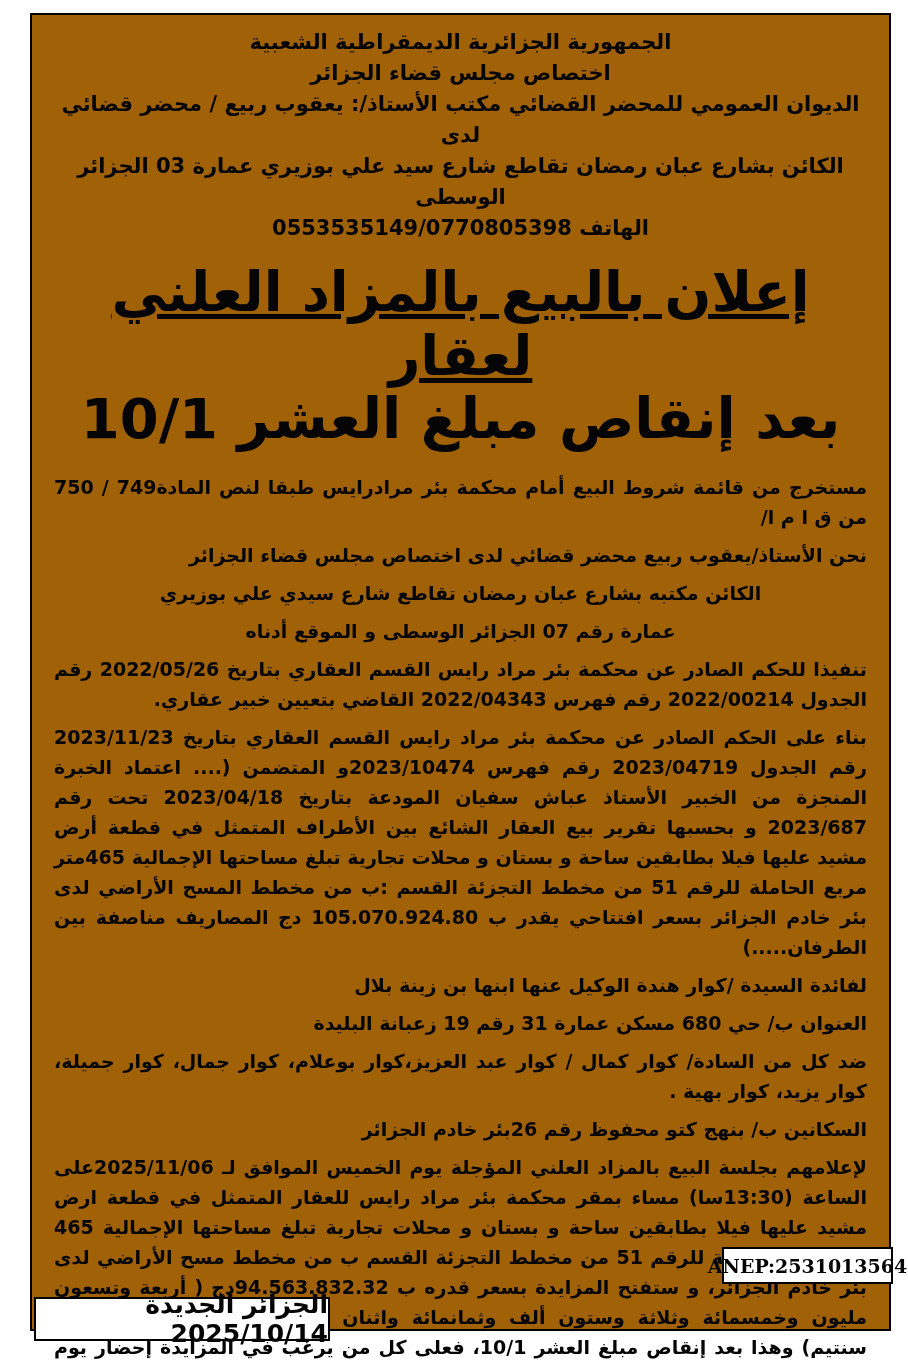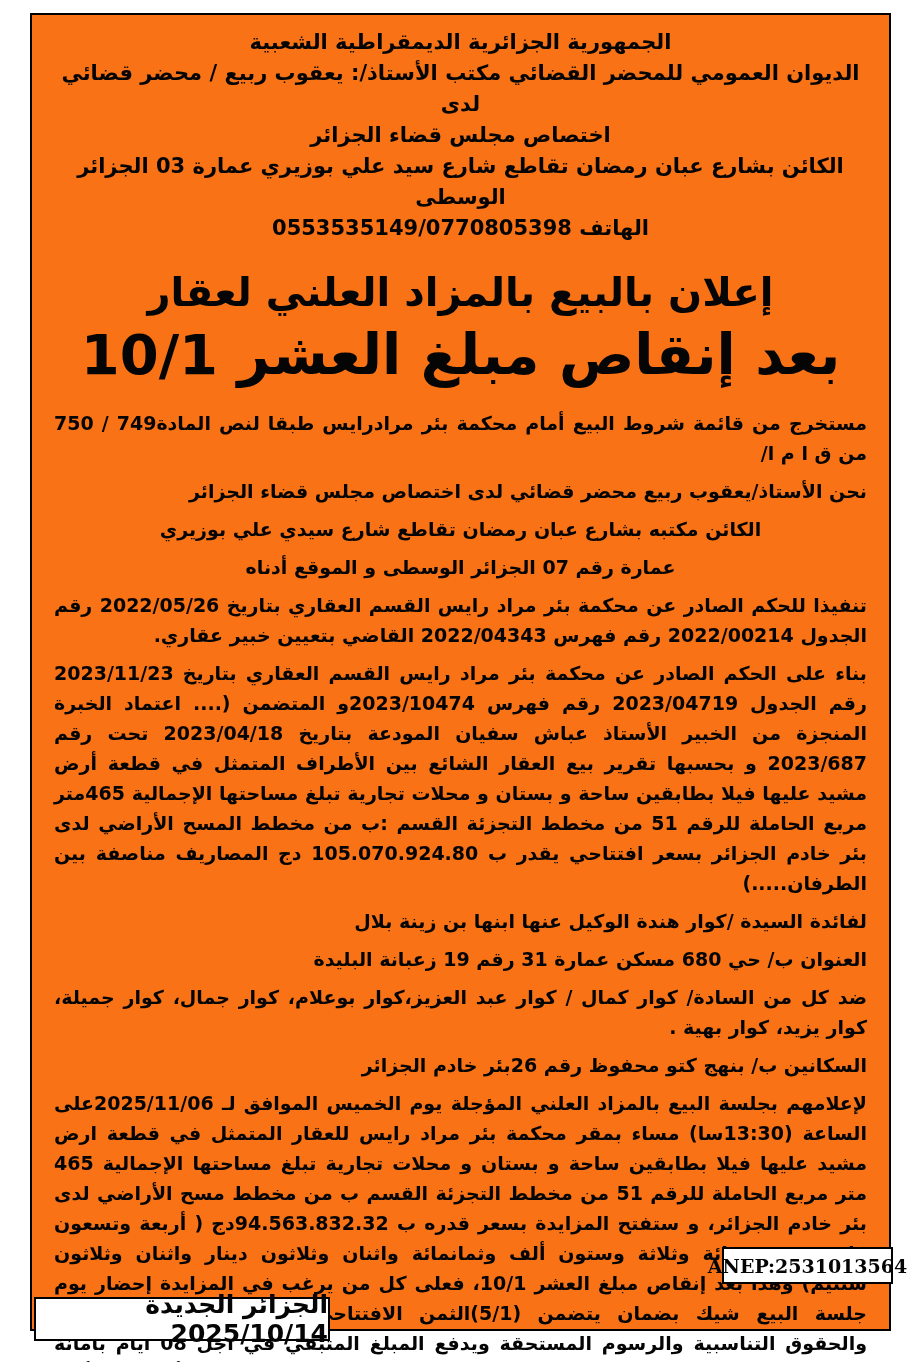--- a/index.html
+++ b/index.html
@@ -17,40 +17,41 @@
     overflow: hidden;
   }
   .frame {
     position: absolute;
     left: 30px;
     top: 13px;
     width: 861px;
     height: 1318px;
     border: 2px solid #000000;
     box-sizing: border-box;
-    background: #f97316;
+    background: #a16207;
     padding: 12px 14px 0 14px;
   }
   .rtl { direction: rtl; unicode-bidi: embed; }
 
   .header-block {
     text-align: center;
     font-weight: 700;
     font-size: 21px;
     line-height: 31px;
   }
   .title-block {
     margin-top: 16px;
     text-align: center;
     font-weight: 800;
   }
   .title-line-1 {
-    font-size: 40px;
+    font-size: 55px;
     line-height: 64px;
     font-weight: 700;
+    text-decoration: underline;
   }
   .title-line-2 {
     font-size: 56px;
     line-height: 62px;
     font-weight: 700;
   }
   .body-block {
     margin-top: 22px;
     font-weight: 700;
     font-size: 19px;
@@ -87,22 +88,22 @@
   }
 </style>
 </head>
 <body>
 
 <div class="page">
   <div class="frame rtl">
 
     <div class="header-block">
       <div>الجمهورية الجزائرية الديمقراطية الشعبية</div>
+      <div>اختصاص مجلس قضاء الجزائر</div>
       <div>الديوان العمومي للمحضر القضائي مكتب الأستاذ/: يعقوب ربيع / محضر قضائي لدى</div>
-      <div>اختصاص مجلس قضاء الجزائر</div>
       <div>الكائن بشارع عبان رمضان تقاطع شارع سيد علي بوزيري عمارة 03 الجزائر الوسطى</div>
       <div>الهاتف 0553535149/0770805398</div>
     </div>
 
     <div class="title-block">
       <div class="title-line-1">إعلان بالبيع بالمزاد العلني لعقار</div>
       <div class="title-line-2">بعد إنقاص مبلغ العشر 10/1</div>
     </div>
 
     <div class="body-block">

